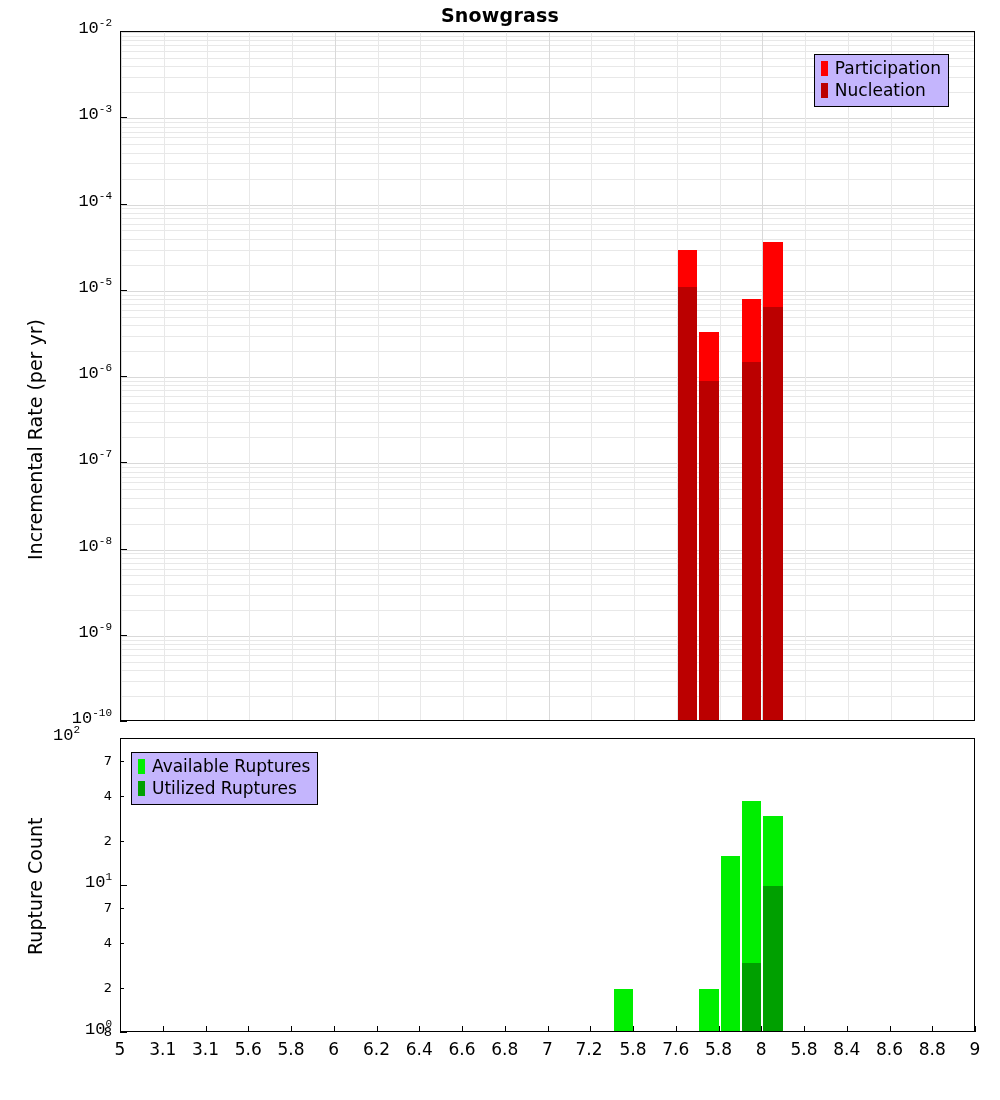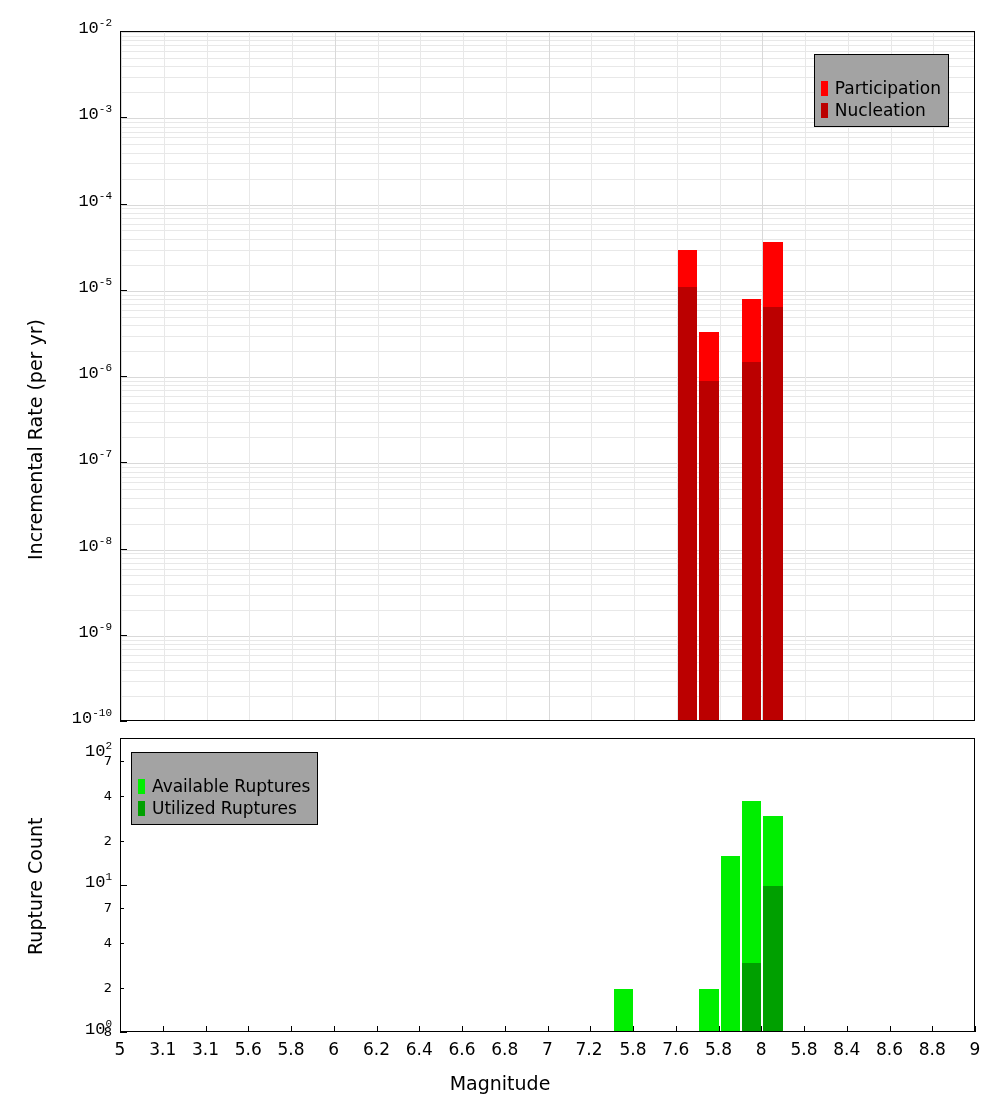--- a/index.html
+++ b/index.html
@@ -119,24 +119,24 @@
   }
   .tickmark-y {
     position: absolute;
     height: 1px;
     background: #000;
   }
 
   
   .legend {
     position: absolute;
-    background: #a3a3a3;
+    background: #c4b5fd;
     border: 1px solid #000000;
     box-sizing: border-box;
-    padding: 22px 7px 5px 6px;
+    padding: 2px 7px 5px 6px;
   }
   .legend-row {
     display: flex;
     align-items: center;
     height: 22px;
   }
   .legend-swatch {
     width: 7px;
     height: 15px;
     margin-right: 7px;
@@ -153,20 +153,21 @@
   #legend-bottom {
     left: 10px;
     top: 13px;
   }
 </style>
 </head>
 <body>
 
 <div id="root">
 
+  <div class="chart-title">Snowgrass</div>
 
   <div class="panel" id="panel-top">
     <div id="top-grid">
         <div class="gridline-h" style="top: 664.036px;"></div>
         <div class="gridline-h" style="top: 648.848px;"></div>
         <div class="gridline-h" style="top: 638.072px;"></div>
         <div class="gridline-h" style="top: 629.714px;"></div>
         <div class="gridline-h" style="top: 622.884px;"></div>
         <div class="gridline-h" style="top: 617.11px;"></div>
         <div class="gridline-h" style="top: 612.108px;"></div>
@@ -316,21 +317,21 @@
       <div class="ytick" style="right: 888px; top: 365px;">10<sup>-6</sup></div>
       <div class="tickmark-y" style="left: 120px; width: 7px; top: 376px;"></div>
       <div class="ytick" style="right: 888px; top: 451.25px;">10<sup>-7</sup></div>
       <div class="tickmark-y" style="left: 120px; width: 7px; top: 462.25px;"></div>
       <div class="ytick" style="right: 888px; top: 537.5px; margin-left: 47px;">10<sup>-8</sup></div>
       <div class="tickmark-y" style="left: 120px; width: 7px; top: 548.5px;"></div>
       <div class="ytick" style="right: 888px; top: 623.75px;">10<sup>-9</sup></div>
       <div class="tickmark-y" style="left: 120px; width: 7px; top: 634.75px;"></div>
       <div class="ytick" style="right: 888px; top: 710px;">10<sup>-10</sup></div>
       <div class="tickmark-y" style="left: 120px; width: 7px; top: 721px;"></div>
-      <div class="ytick" style="right: 888px; top: 727px; margin-top: 16px;">10<sup>2</sup></div>
+      <div class="ytick" style="right: 920px; top: 727px;">10<sup>2</sup></div>
       <div class="tickmark-y" style="left: 120px; width: 7px; top: 738px;"></div>
       <div class="ytick" style="right: 888px; top: 874px;">10<sup>1</sup></div>
       <div class="tickmark-y" style="left: 120px; width: 7px; top: 885px;"></div>
       <div class="ytick" style="right: 888px; top: 1021px;">10<sup>0</sup></div>
       <div class="tickmark-y" style="left: 120px; width: 7px; top: 1032px;"></div>
       <div class="ytick-minor" style="right: 888px; top: 753.771px;">7</div>
       <div class="tickmark-y" style="left: 120px; width: 4px; top: 760.771px;"></div>
       <div class="ytick-minor" style="right: 888px; top: 789.497px;">4</div>
       <div class="tickmark-y" style="left: 120px; width: 4px; top: 796.497px;"></div>
       <div class="ytick-minor" style="right: 888px; top: 833.749px;">2</div>
@@ -383,15 +384,14 @@
       <div class="xtick" style="left: 902.25px; width: 60px; top: 1041px;">8.8</div>
       <div class="tickmark-x" style="left: 932.25px; top: 1026px; height: 6px;"></div>
       <div class="xtick" style="left: 945px; width: 60px; top: 1041px;">9</div>
       <div class="tickmark-x" style="left: 975px; top: 1026px; height: 6px;"></div>
     </div>
 
   <div class="ylabel" id="ylabel-top" style="left:24px; top:560px; transform: rotate(-90deg);">Incremental Rate (per yr)</div>
 
   <div class="ylabel" id="ylabel-bottom" style="left:24px; top:955px; transform: rotate(-90deg);">Rupture Count</div>
 
-  <div class="xlabel" id="xlabel-bottom" style="top:1072px;">Magnitude</div>
 
 </div>
 
 </body></html>

